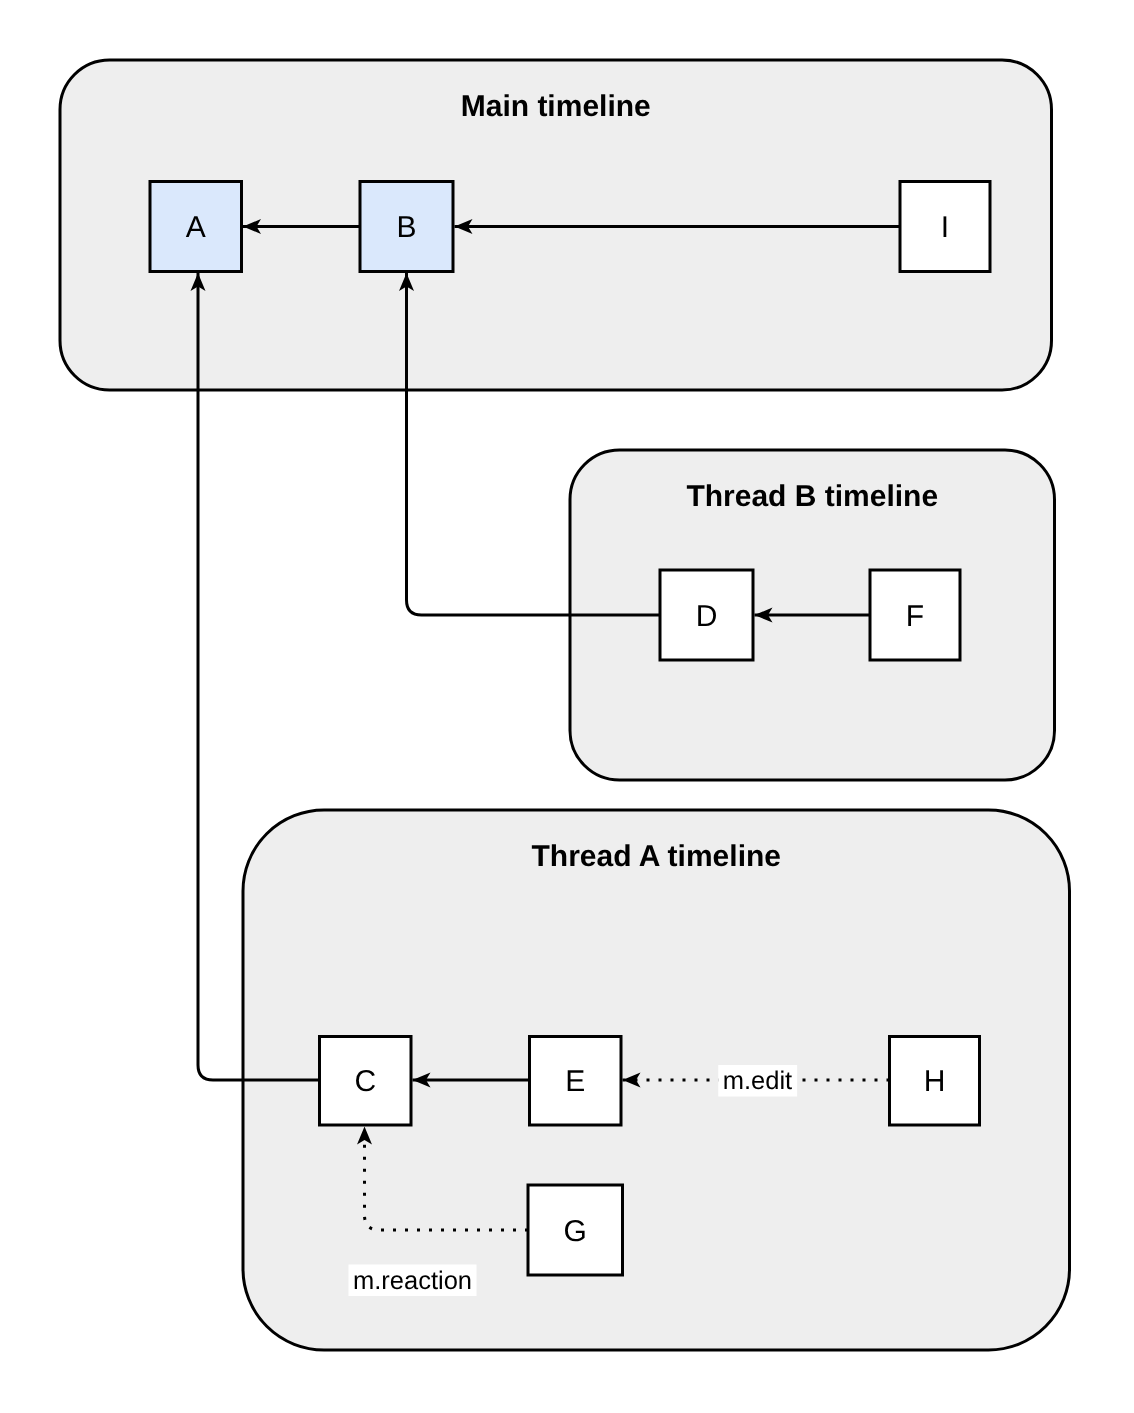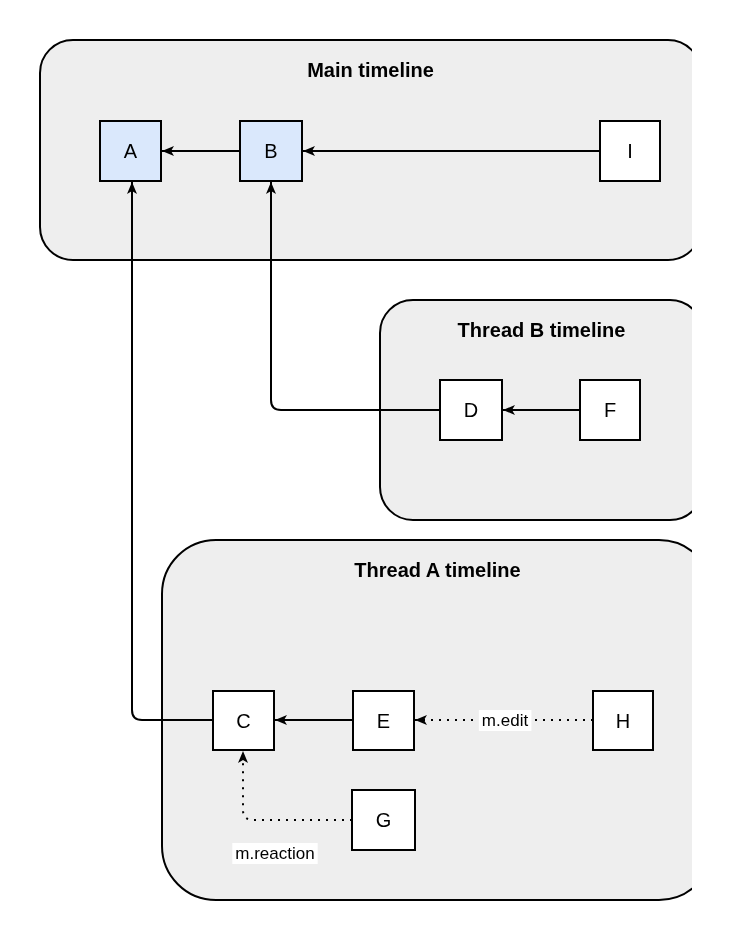--- a/index.html
+++ b/index.html
@@ -3,21 +3,21 @@
 <meta charset="utf-8">
 <style>
   html, body {
     margin: 0;
     padding: 0;
     background: #ffffff;
     font-family: "Liberation Sans", sans-serif;
   }
   .stage {
     position: relative;
-    width: 692px;
+    width: 756px;
     height: 942px;
     background: #ffffff;
     overflow: hidden;
   }
   svg text {
     font-family: "Liberation Sans", sans-serif;
     fill: #000000;
   }
   .container-title {
     font-size: 20px;

